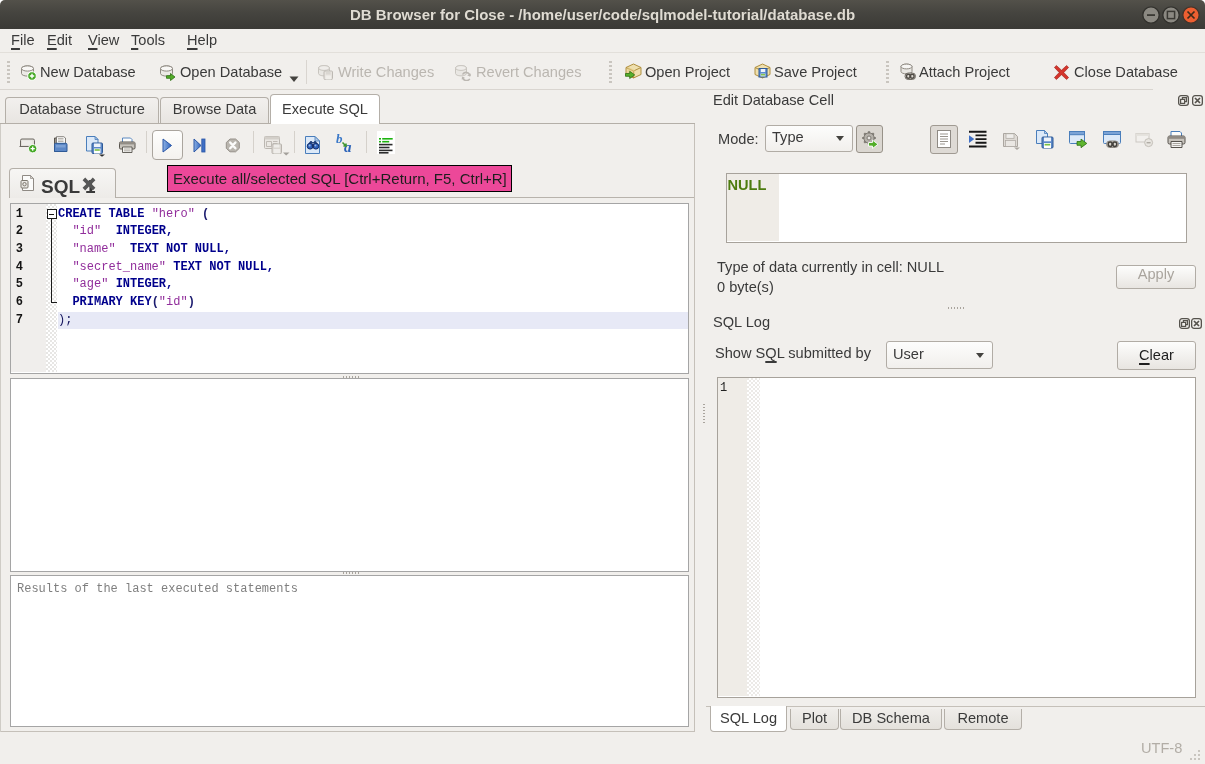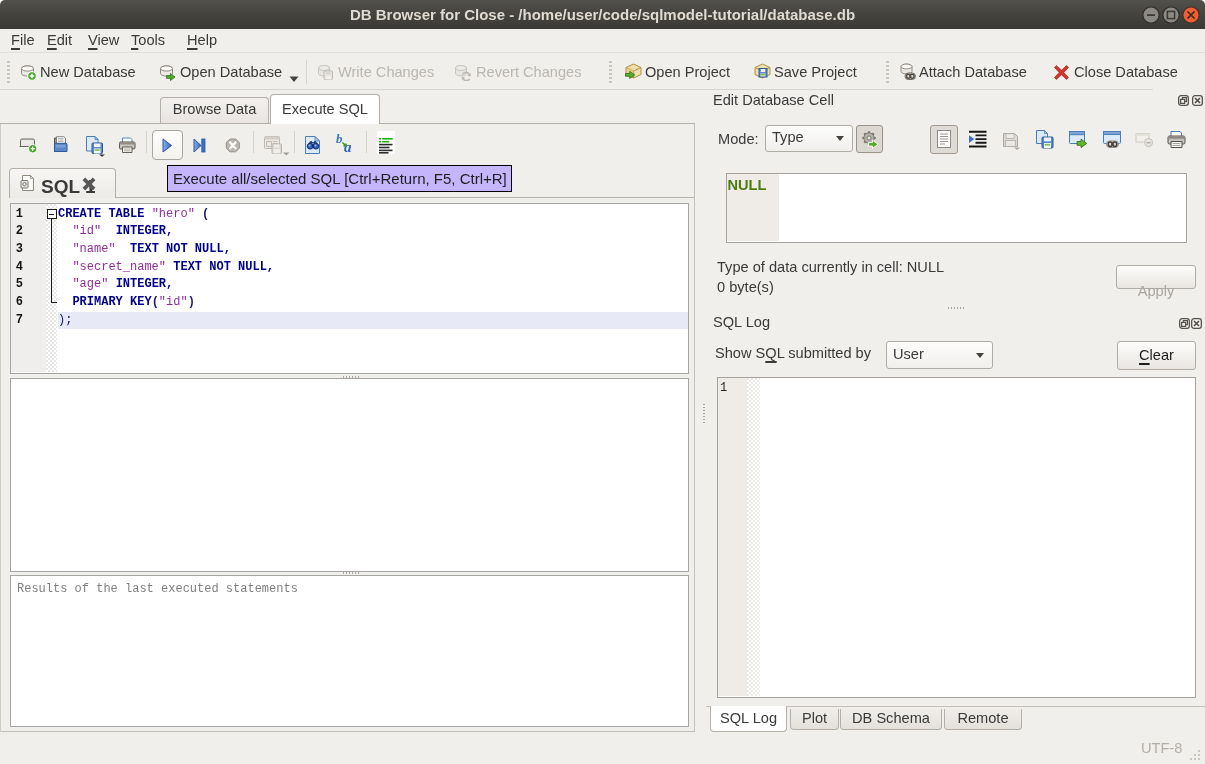--- a/index.html
+++ b/index.html
@@ -56,21 +56,21 @@
 
 
 #panel2 { position:absolute; left:10px; top:378px; width:679px; height:194px; background:#fff; border:1px solid #a5a5a5; }
 #panel3 { position:absolute; left:10px; top:575px; width:679px; height:152px; background:#fff; border:1px solid #a5a5a5;padding-left:13px; }
 #results { position:absolute; left:6px; top:6px; font-family:"Liberation Mono", monospace; font-size:12px; color:#7f7f7f; }
 
 .hsplit { position:absolute; width:17px; height:2px; background:repeating-linear-gradient(90deg,#a9a49d 0 1px, transparent 1px 3px); }
 .vsplit { position:absolute; width:2px; height:20px; background:repeating-linear-gradient(#a9a49d 0 1px, transparent 1px 3px); }
 
 
-#tooltip { position:absolute; left:167px; top:165px; width:345px; height:27px; background:#c4b5fd; border:1px solid #000; color:#1e1e1e; padding:4px 5px; white-space:nowrap; z-index:50; font-size:15px; }
+#tooltip { position:absolute; left:167px; top:165px; width:345px; height:27px; background:#ec4899; border:1px solid #000; color:#1e1e1e; padding:4px 5px; white-space:nowrap; z-index:50; font-size:15px; }
 
 
 .docktitle { position:absolute; color:#3a3a3a; }
 .combo { position:absolute; background:linear-gradient(#fdfdfc,#f1efec); border:1px solid #b1aca5; border-radius:3px; }
 .combo .ctext { position:absolute; left:6px; top:3px; }
 .combo .arrow { position:absolute; right:8px; top:10px; width:0; height:0; border-left:4.5px solid transparent; border-right:4.5px solid transparent; border-top:5.5px solid #44433f; }
 .btn { position:absolute; background:linear-gradient(#fdfdfc,#e8e5e1); border:1px solid #b1aca5; border-radius:3px; text-align:center; }
 #nullbox { position:absolute; left:726px; top:173px; width:461px; height:70px; background:#fff; border:1px solid #a7a29b; }
 #nullstrip { position:absolute; left:0; top:0; width:52px; height:67px; background:#efece7; }
 #nulltext { position:absolute; left:0.5px; top:3px; font-weight:bold; color:#4d7c0f; }
@@ -116,21 +116,21 @@
     <div class="tbhandle" style="left:7px"></div>
     <div class="tbtext" style="left:40px">New Database</div>
     <div class="tbtext" style="left:180px">Open Database</div>
     <div class="tbsep" style="left:306px"></div>
     <div class="tbtext dis" style="left:338px">Write Changes</div>
     <div class="tbtext dis" style="left:476px">Revert Changes</div>
     <div class="tbhandle" style="left:609px"></div>
     <div class="tbtext" style="left:645px">Open Project</div>
     <div class="tbtext" style="left:774px">Save Project</div>
     <div class="tbhandle" style="left:886px"></div>
-    <div class="tbtext" style="left:919px">Attach Database</div>
+    <div class="tbtext" style="left:919px">Attach Project</div>
     <div class="tbtext" style="left:1074px">Close Database</div>
   </div>
 
   <svg class="ic" style="left:19px;top:63px" width="18" height="18" viewBox="0 0 18 18">
     <path d="M2.5 10.5 V5.5 A6 2.6 0 0 1 14.5 5.5 V10.5 A6 2.6 0 0 1 2.5 10.5 Z" fill="#eceae6" stroke="#8f8a82"></path>
     <ellipse cx="8.5" cy="5.5" rx="6" ry="2.6" fill="#f8f7f5" stroke="#8f8a82"></ellipse>
     <circle cx="13" cy="13" r="4.3" fill="#46a926" stroke="#fff"></circle>
     <path d="M13 10.8 V15.2 M10.8 13 H15.2" stroke="#fff" stroke-width="1.4"></path>
   </svg>
   <svg class="ic" style="left:158px;top:63px" width="18" height="18" viewBox="0 0 18 18">
@@ -177,20 +177,21 @@
     <g fill="none" stroke="#504c46" stroke-width="1.4">
       <ellipse cx="10.4" cy="14.2" rx="1.9" ry="2"></ellipse>
       <ellipse cx="14.2" cy="14.2" rx="1.9" ry="2"></ellipse>
       <path d="M11.5 14.2 h1.8"></path>
     </g>
   </svg>
   <svg class="ic" style="left:1053px;top:64px" width="17" height="17" viewBox="0 0 17 17">
     <path d="M3.4 1.5 L8.5 6.2 L13.6 1.5 L15.6 3.4 L10.8 8.5 L15.6 13.6 L13.6 15.5 L8.5 10.8 L3.4 15.5 L1.4 13.6 L6.2 8.5 L1.4 3.4 Z" fill="#d4352c" stroke="#9e1f18" stroke-width="0.6"></path>
   </svg>
 
+  <div class="tab" style="left:5px; width:154px;">Database Structure</div>
   <div class="tab" style="left:160px; width:109px;">Browse Data</div>
   <div class="tab active" style="left:270px; width:110px;">Execute SQL</div>
   <div id="paneline"></div>
   <div id="panelineR"></div>
   <div id="panelineB"></div>
   <div style="position:absolute; left:0; top:123px; width:1px; height:609px; background:#cfccc6;"></div>
   <div id="tabline2"></div>
 
   <svg class="ic" style="left:19px;top:136px" width="19" height="18" viewBox="0 0 19 18">
     <path d="M1.5 10.5 v-6 a1.5 1.5 0 0 1 1.5 -1.5 h11 a1.5 1.5 0 0 1 1.5 1.5 v6 z" fill="#e3e0db" stroke="#6c6862"></path>
@@ -416,21 +417,21 @@
     <path d="M6.5 14.5 h8 M6.5 16.5 h8" stroke="#a29d96" stroke-width="0.9"></path>
   </svg>
 
   <div id="nullbox">
       <div id="nullstrip"></div>
       <div id="nulltext">NULL</div>
     </div>
 
   <div style="position:absolute; left:717px; top:259px;">Type of data currently in cell: NULL</div>
   <div style="position:absolute; left:717px; top:278.5px;">0 byte(s)</div>
-  <div class="btn" style="left:1116px; top:265px; width:80px; height:24px; padding-top:17px; color:#a9a49d;">Apply</div>
+  <div class="btn" style="left:1116px; top:265px; width:80px; height:24px; padding-top:0; color:#a9a49d;">Apply</div>
 
   <div class="hsplit" style="left:948px; top:306.5px;"></div>
 
   <div id="show-label" style="position:absolute; left:715px; top:345px;">Show S<u>Q</u>L submitted by</div>
   <div class="combo" style="left:886px; top:341px; width:107px; height:28px;">
       <span class="ctext" style="top:4px">User</span>
       <span class="arrow" style="top:11px"></span>
     </div>
   <div class="btn ubtn" style="left:1117px; top:341px; width:79px; height:29px; padding-top:5px; color:#1e1e1e;"><u>C</u>lear</div>
 

